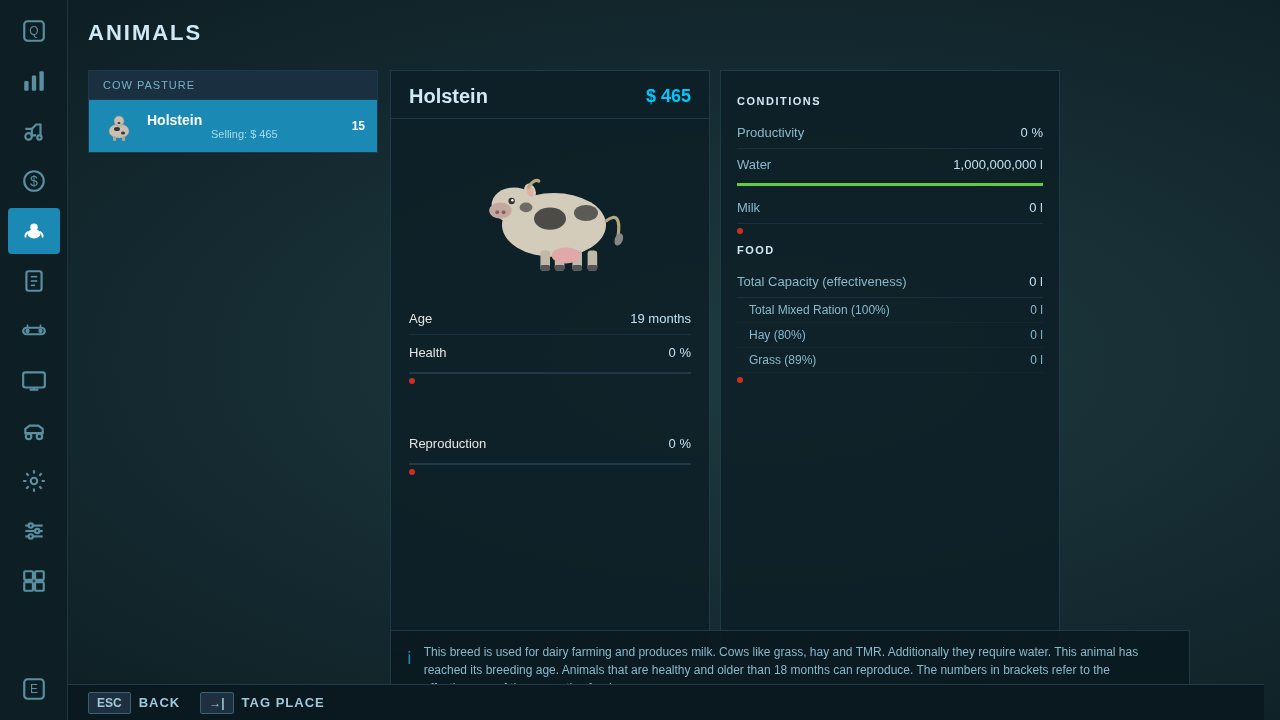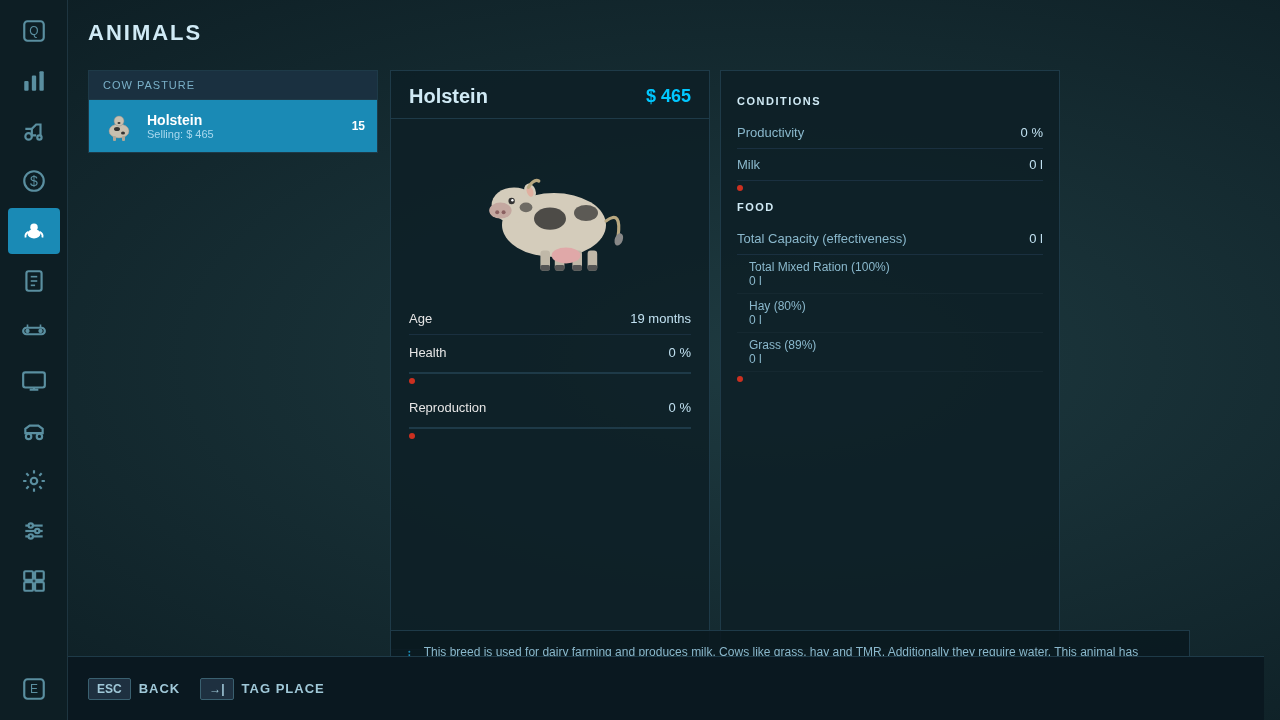--- a/index.html
+++ b/index.html
@@ -125,20 +125,21 @@
 
     .animal-name {
       font-size: 14px;
       font-weight: bold;
       color: #fff;
     }
 
     .animal-selling {
       font-size: 11px;
       color: #a8d8ee;
+      text-align: center;
     }
 
     .animal-count {
       font-size: 12px;
       font-weight: bold;
       color: #fff;
     }
 
     
     .center-panel {
@@ -270,21 +271,20 @@
       background: #60cc40;
     }
 
     .food-item {
       display: flex;
       justify-content: space-between;
       padding: 5px 0 5px 12px;
       font-size: 12px;
       color: #8ab8cc;
       border-bottom: 1px solid #152830;
-      flex-direction: column;
     }
 
     
     .info-bar {
       position: absolute;
       left: 390px;
       bottom: 10px;
       right: 90px;
       background: rgba(10, 25, 32, 0.9);
       border: 1px solid #1e3a48;
@@ -303,21 +303,21 @@
       flex-shrink: 0;
       margin-top: 2px;
     }
 
     
     .bottom-bar {
       position: absolute;
       bottom: 0;
       left: 68px;
       right: 16px;
-      height: 64px;
+      height: 36px;
       background: #0a1820;
       display: flex;
       align-items: center;
       padding: 0 20px;
       gap: 20px;
       border-top: 1px solid #1e3a48;
       z-index: 10;
     }
 
     .bottom-btn {
@@ -545,21 +545,21 @@
         <span class="stat-label">Health</span>
         <span class="stat-value">0 %</span>
       </div>
       <div class="stat-bar">
         <div class="stat-bar-fill" style="width:0%"></div>
       </div>
       <div style="height:4px;"></div>
       <div style="width:6px;height:6px;background:#cc3020;border-radius:50%;margin-bottom:6px;"></div>
     </div>
     <div>
-      <div class="stat-row" style="border-bottom:none;">
+      <div class="stat-row" style="border-bottom:none;margin-top:36px;">
         <span class="stat-label">Reproduction</span>
         <span class="stat-value">0 %</span>
       </div>
       <div class="stat-bar">
         <div class="stat-bar-fill" style="width:0%"></div>
       </div>
       <div style="height:4px;"></div>
       <div style="width:6px;height:6px;background:#cc3020;border-radius:50%;margin-bottom:6px;"></div>
     </div>
   </div>
@@ -567,20 +567,30 @@
 
 <div class="right-panel">
 
   <div class="section-label">CONDITIONS</div>
 
   <div class="info-row">
     <span class="info-label">Productivity</span>
     <span class="info-value">0 %</span>
   </div>
 
+  <div>
+    <div class="info-row" style="border-bottom:none;">
+      <span class="info-label">Water</span>
+      <span class="info-value">1,000,000,000 l</span>
+    </div>
+    <div class="bar-container">
+      <div class="bar-green bar-full"></div>
+    </div>
+    <div style="height:6px;"></div>
+  </div>
 
   <div class="info-row">
     <span class="info-label">Milk</span>
     <span class="info-value">0 l</span>
   </div>
   <div style="width:6px;height:6px;background:#cc3020;border-radius:50%;margin:4px 0 10px;"></div>
 
   <div class="section-label">FOOD</div>
 
   <div class="info-row">

